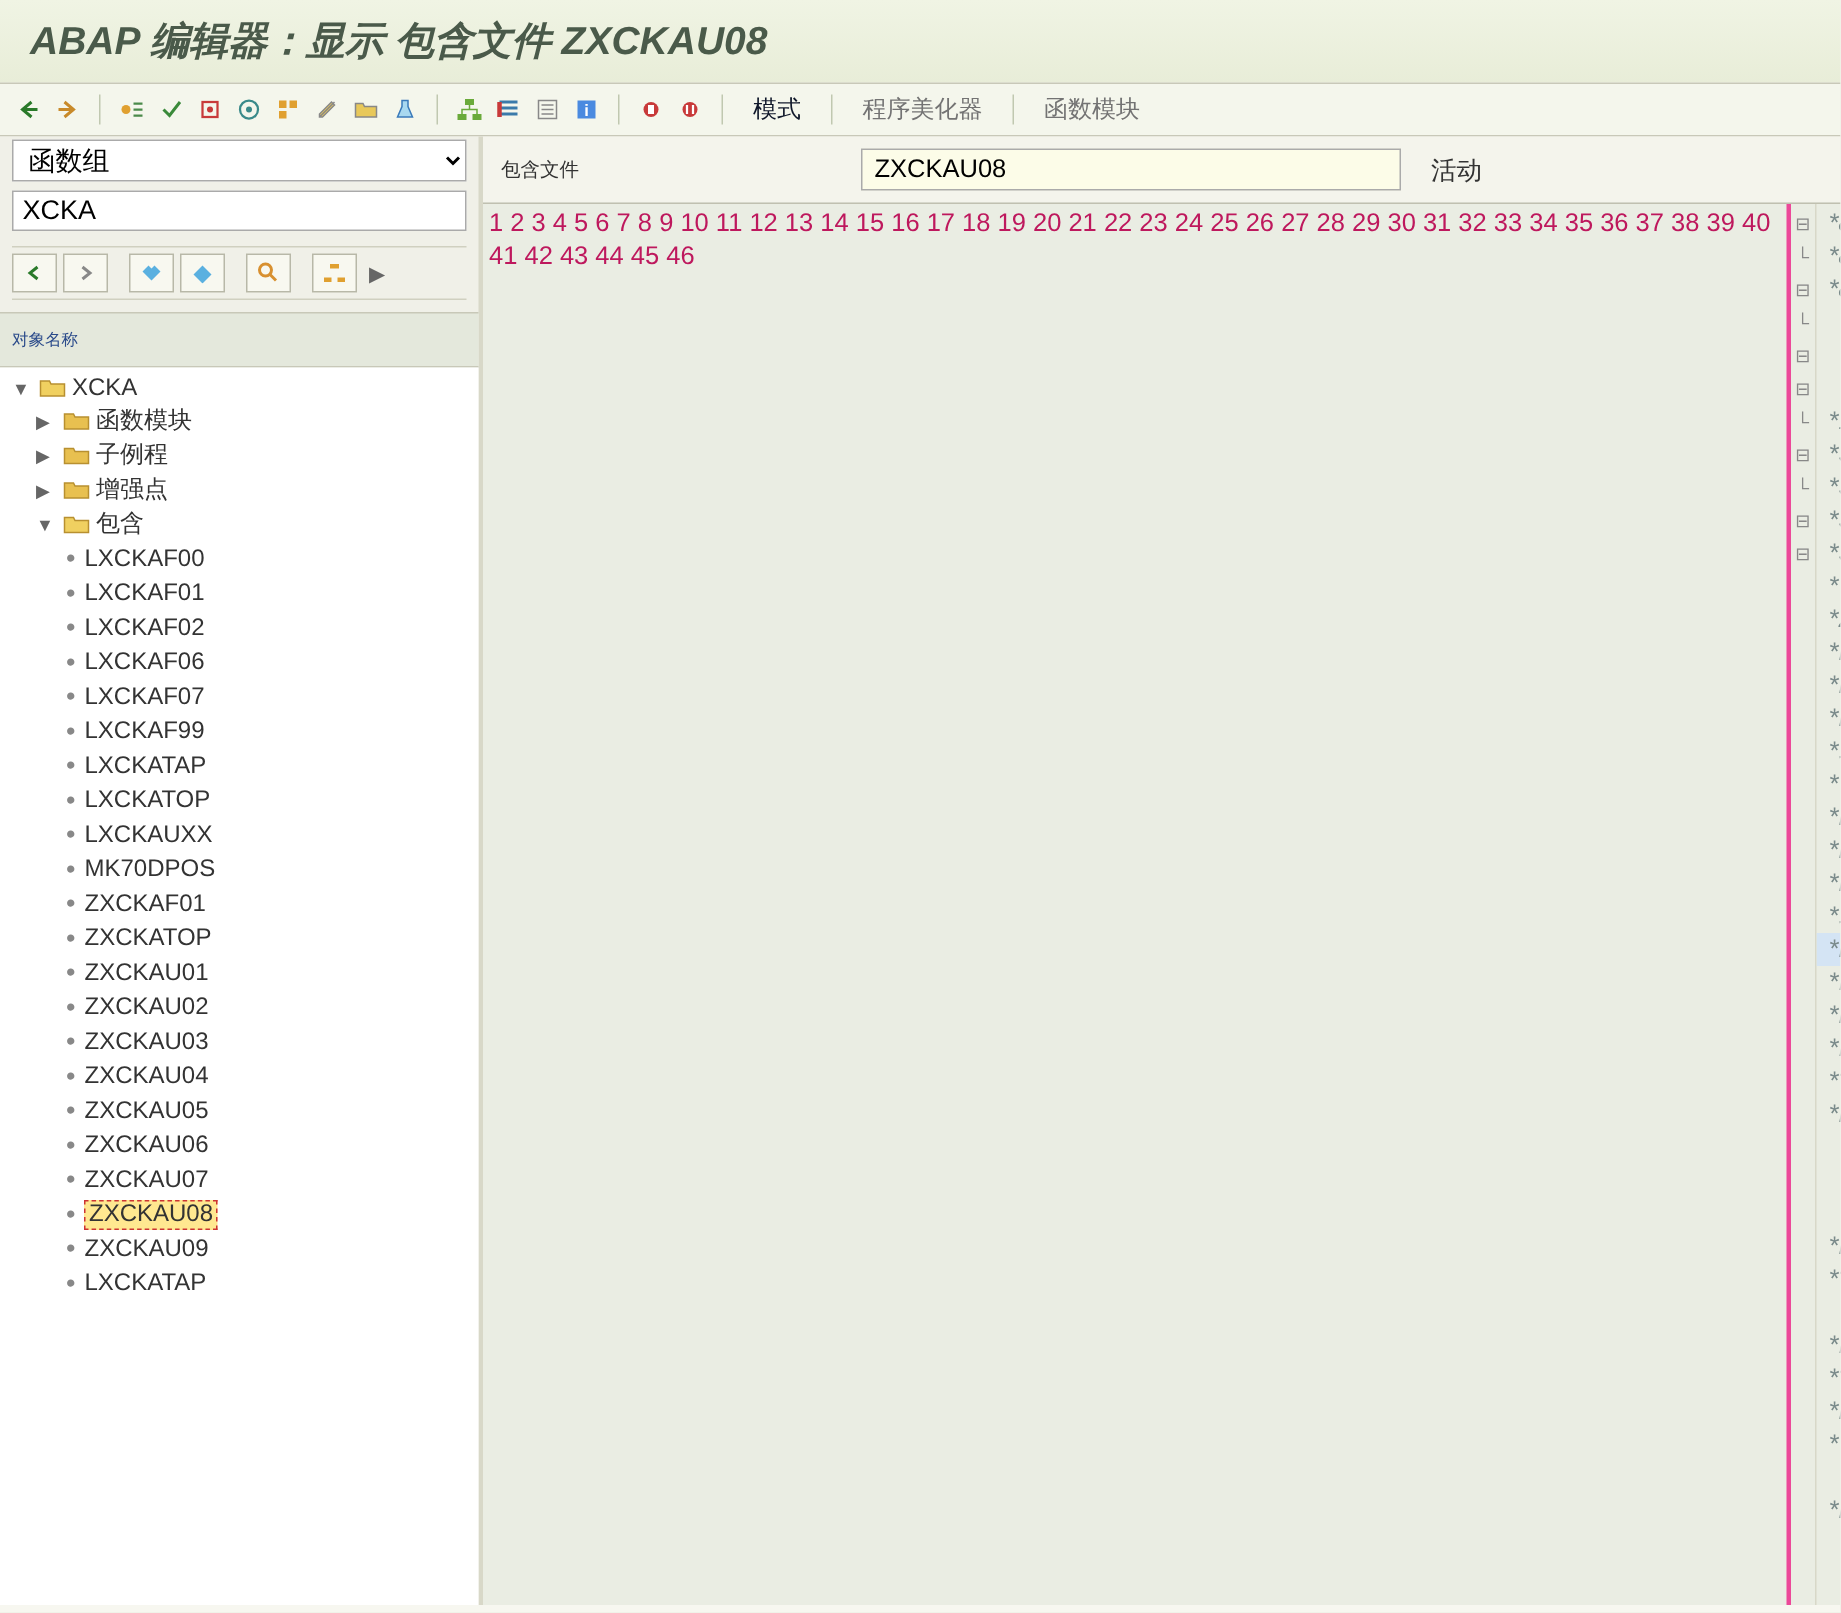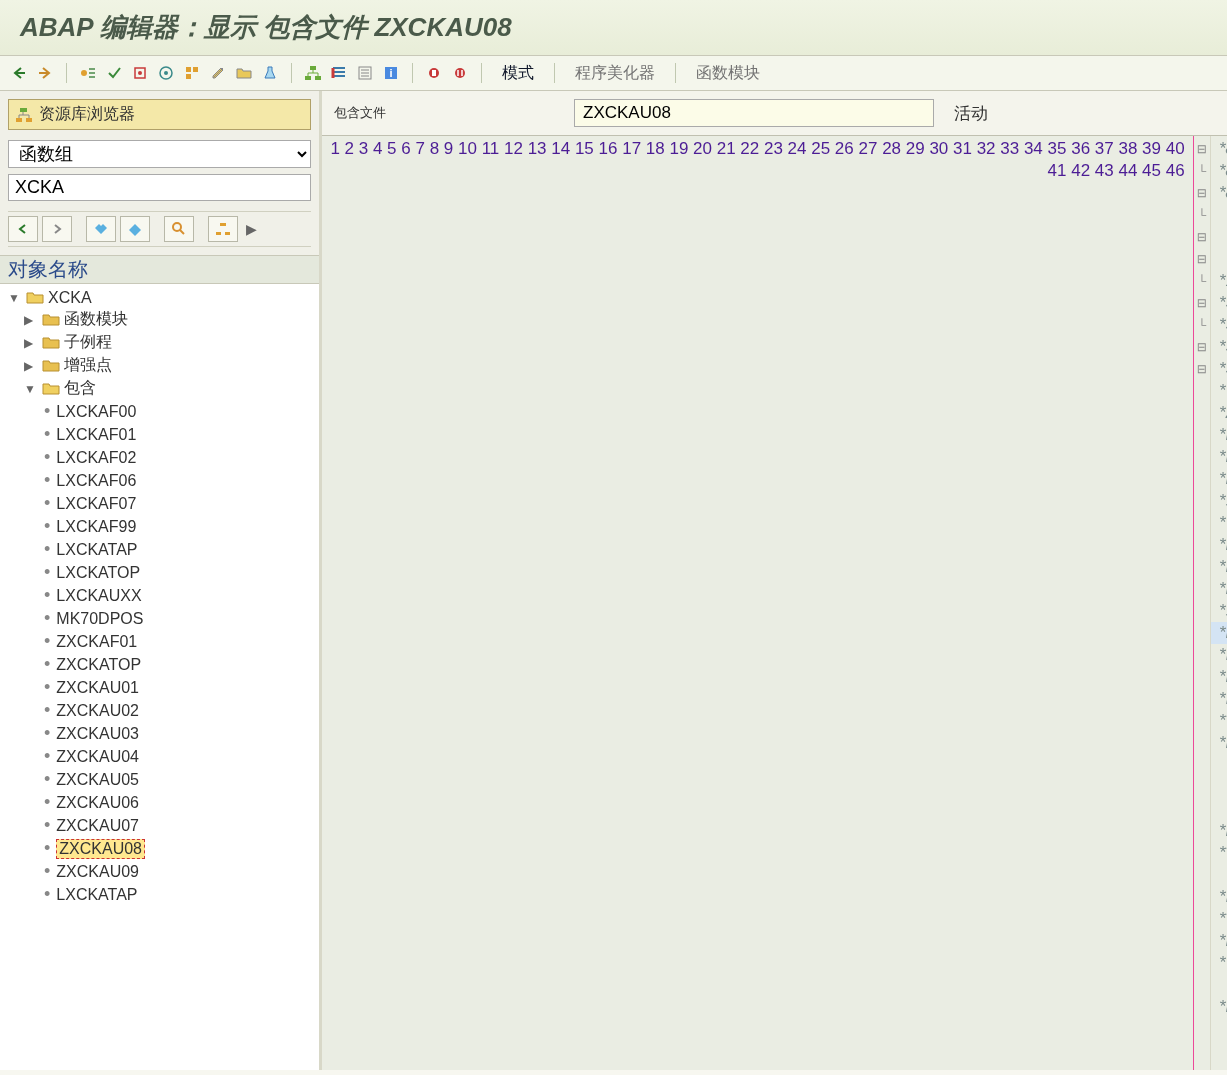--- a/index.html
+++ b/index.html
@@ -12,36 +12,36 @@
 .tb-sep{width:1px;height:20px;background:#c0c8b0;margin:0 6px}
 .tb-text{font-size:16px;color:#737373;padding:0 10px;cursor:pointer}
 .tb-text.dim{color:#0f172a}
 .main{display:flex;height:calc(100% - 96px)}
 .left{width:322px;border-right:3px solid #d8d8c8;background:#f0f0e8;display:flex;flex-direction:column}
 .repo-title{margin:8px;border:1px solid #b0a068;background:#f4e8a8;padding:4px 6px;display:flex;align-items:center;gap:6px;font-size:16px}
 .sel-row{display:flex;align-items:flex-end;margin:2px 8px}
 .sel-row select,.sel-row input{flex:1;font-size:18px;padding:2px 6px;border:1px solid #aaa;background:#fff}
 .sub-tb{display:flex;gap:4px;margin:8px;align-items:center;padding:4px 0;border-top:1px solid #d0d0c0;border-bottom:1px solid #d0d0c0}
 .sub-btn{width:30px;height:26px;border:1px solid #b8b8a8;background:#f8f8f0;display:inline-flex;align-items:center;justify-content:center;cursor:pointer}
-.tree-hdr{background:#e4e8dc;padding:0 8px;font-size:20px;color:#2a4a8a;border-top:1px solid #c8c8b8;border-bottom:1px solid #c8c8b8}
+.tree-hdr{background:#e4e8dc;padding:10px 8px;font-size:11px;color:#2a4a8a;border-top:1px solid #c8c8b8;border-bottom:1px solid #c8c8b8}
 .tree{flex:1;overflow:auto;background:#fff;font-size:16px;padding:4px 0}
 .tree-item{display:flex;align-items:center;padding:1px 8px;cursor:pointer;white-space:nowrap}
 .tree-item.sel{position:relative}
 .tree-item.sel .lbl{background:#ffe890;border:1px dashed #cc3333;padding:0 2px}
 .exp{width:14px;color:#666;font-size:12px}
 .fldr{width:18px;height:14px;margin:0 4px}
 .bullet{color:#888;margin:0 6px 0 2px;font-size:18px}
 .ind1{padding-left:24px}.ind2{padding-left:42px}
 .right{flex:1;display:flex;flex-direction:column;background:#f4f4ec;min-width:0}
 .info-bar{display:flex;align-items:center;padding:8px 12px;gap:20px}
 .info-bar .lbl{font-size:13px;width:220px}
 .info-bar input{font-size:17px;padding:3px 8px;border:1px solid #aaa;background:#fcfce8;width:360px}
 .info-bar .status{font-size:17px;}
 .editor{flex:1;display:flex;background:#eaede3;border-top:1px solid #c0c0b0;font-family:"Courier New",monospace;font-size:17px;overflow:hidden}
-.gutter{background:#eaede3;color:#4c1d95;text-align:right;padding:2px 8px 2px 4px;user-select:none;border-right:1px solid #ec4899;line-height:22px}
+.gutter{background:#eaede3;color:#be185d;text-align:left;padding:2px 8px 2px 4px;user-select:none;border-right:3px solid #ec4899;line-height:22px}
 .fold{width:20px;background:#eaede3;padding:2px 0;line-height:22px;text-align:center;color:#888;font-size:12px;border-right:1px solid #d8d8c8}
 .code{flex:1;padding:2px 8px;line-height:22px;white-space:pre;overflow:hidden;position:relative}
 .cm-comment{color:#7a8a8a;font-style:italic}
 .cm-id{color:#222}
 .hl-line{position:absolute;left:0;right:0;height:22px;background:#d4e4f4;z-index:0}
 .code-line{position:relative;z-index:1}
 svg{display:block}
 </style>
 </head>
 <body>
@@ -154,29 +154,20 @@
   <span class="tb-sep"></span>
   <span class="tb-text dim">模式</span>
   <span class="tb-sep"></span>
   <span class="tb-text">程序美化器</span>
   <span class="tb-sep"></span>
   <span class="tb-text">函数模块</span>
 </div>
 
 <div class="main">
   <div class="left">
-    <div class="repo-title">
-      <svg width="18" height="16">
-          <rect x="5" y="1" width="7" height="4" fill="#6aaa3a"></rect>
-          <rect x="1" y="11" width="6" height="4" fill="#e0a030"></rect>
-          <rect x="11" y="11" width="6" height="4" fill="#e0a030"></rect>
-          <path d="M8 5 L8 8 M4 11 L4 8 L14 8 L14 11" stroke="#888" fill="none"></path>
-        </svg>
-      <span>资源库浏览器</span>
-    </div>
     <div class="sel-row">
       <select><option>函数组</option></select>
     </div>
     <div class="sel-row" style="margin-top:4px">
       <input type="text" value="XCKA" style="">
     </div>
     <div class="sub-tb">
       <span class="sub-btn">
           <svg width="14" height="12">
             <path d="M9 2 L4 6 L9 10" fill="none" stroke="#2a7a2a" stroke-width="2"></path>

